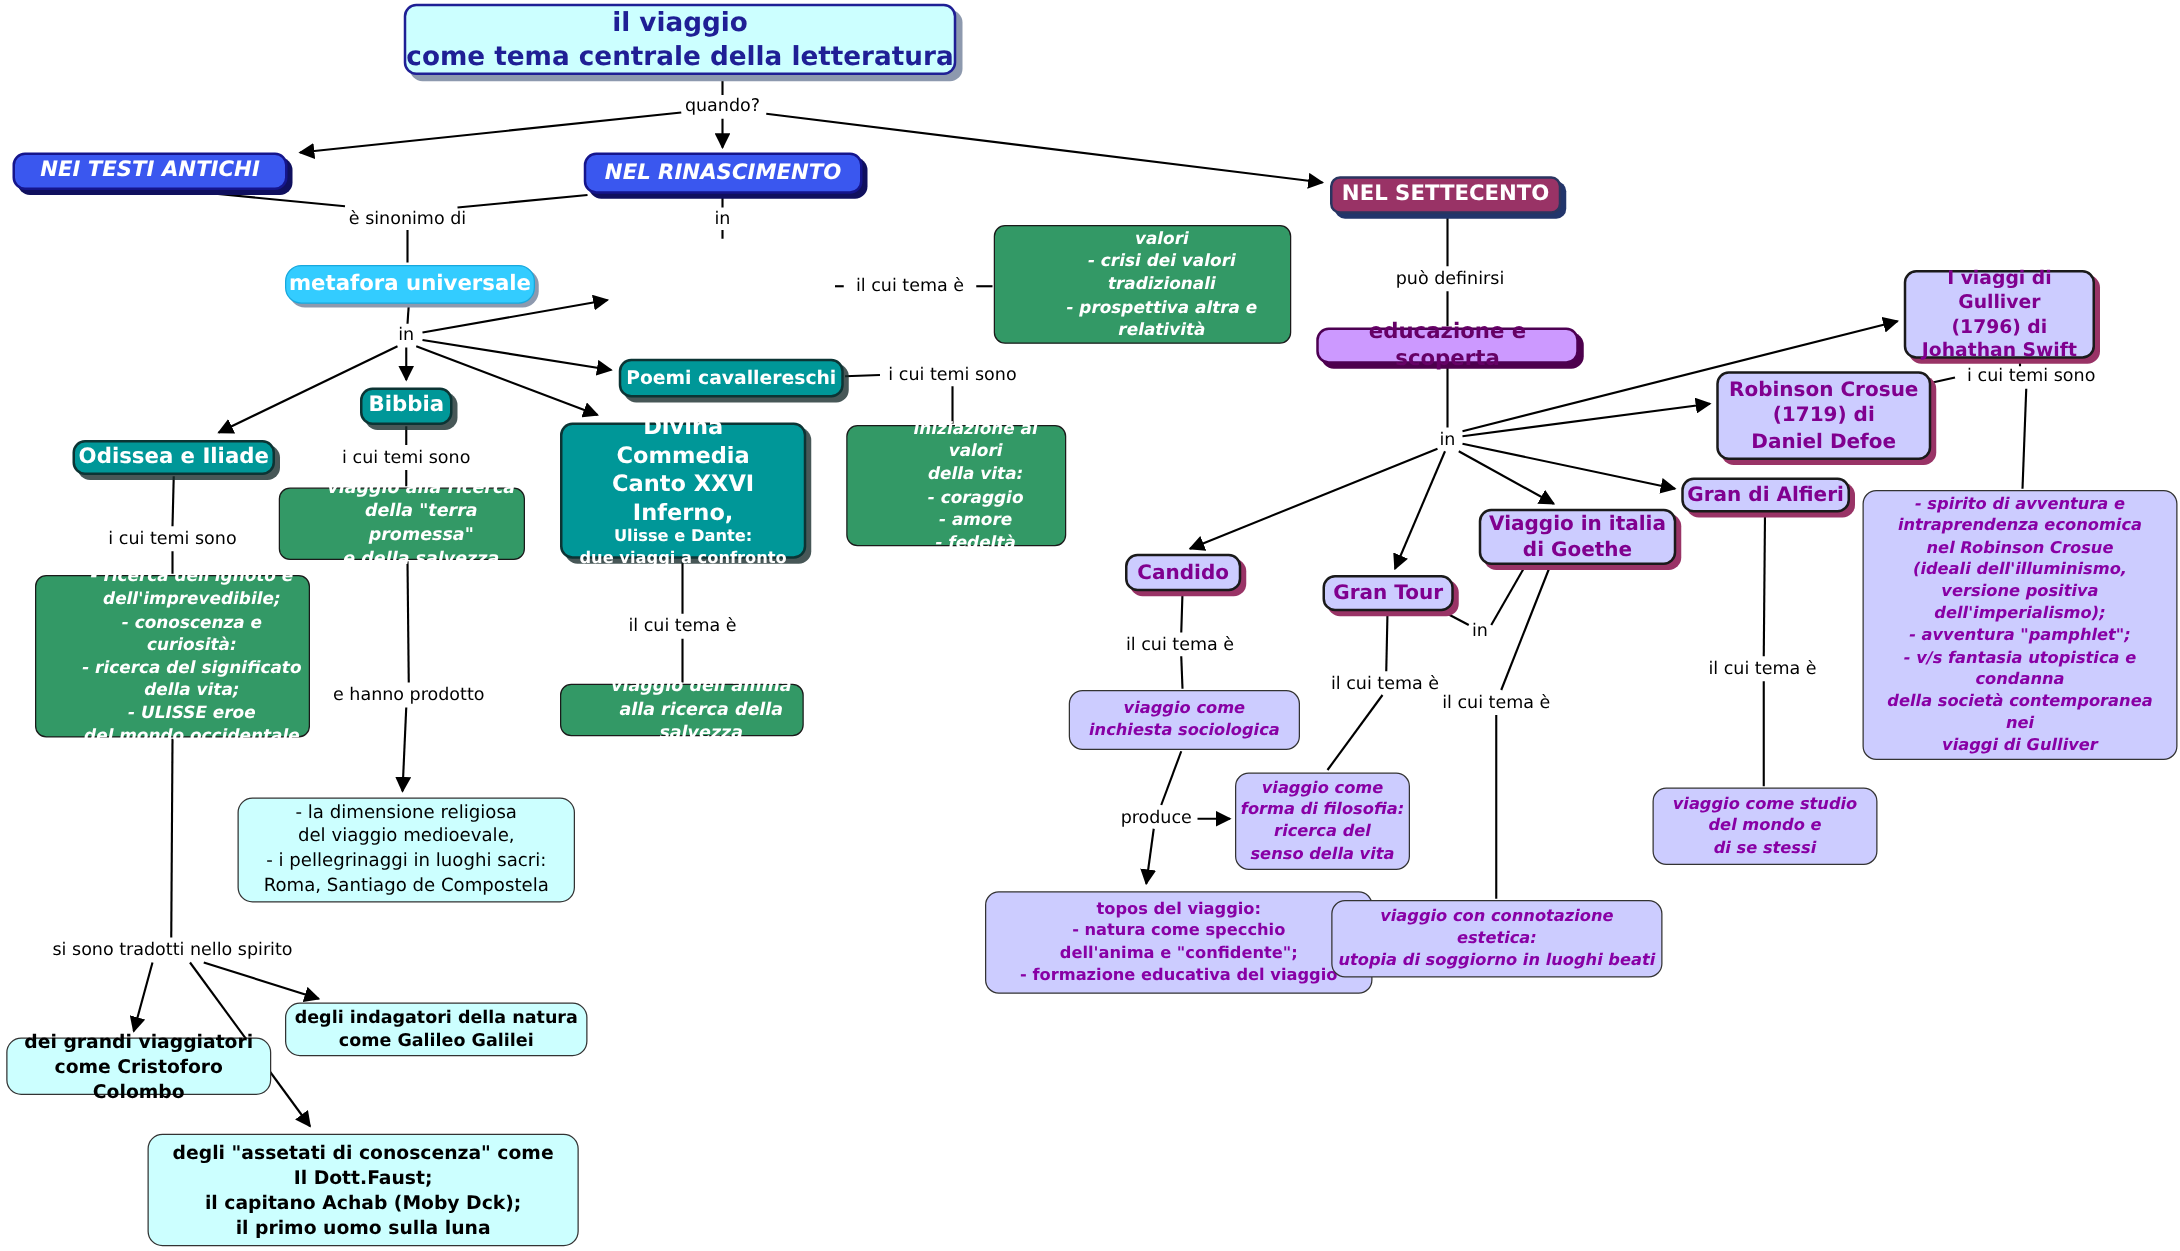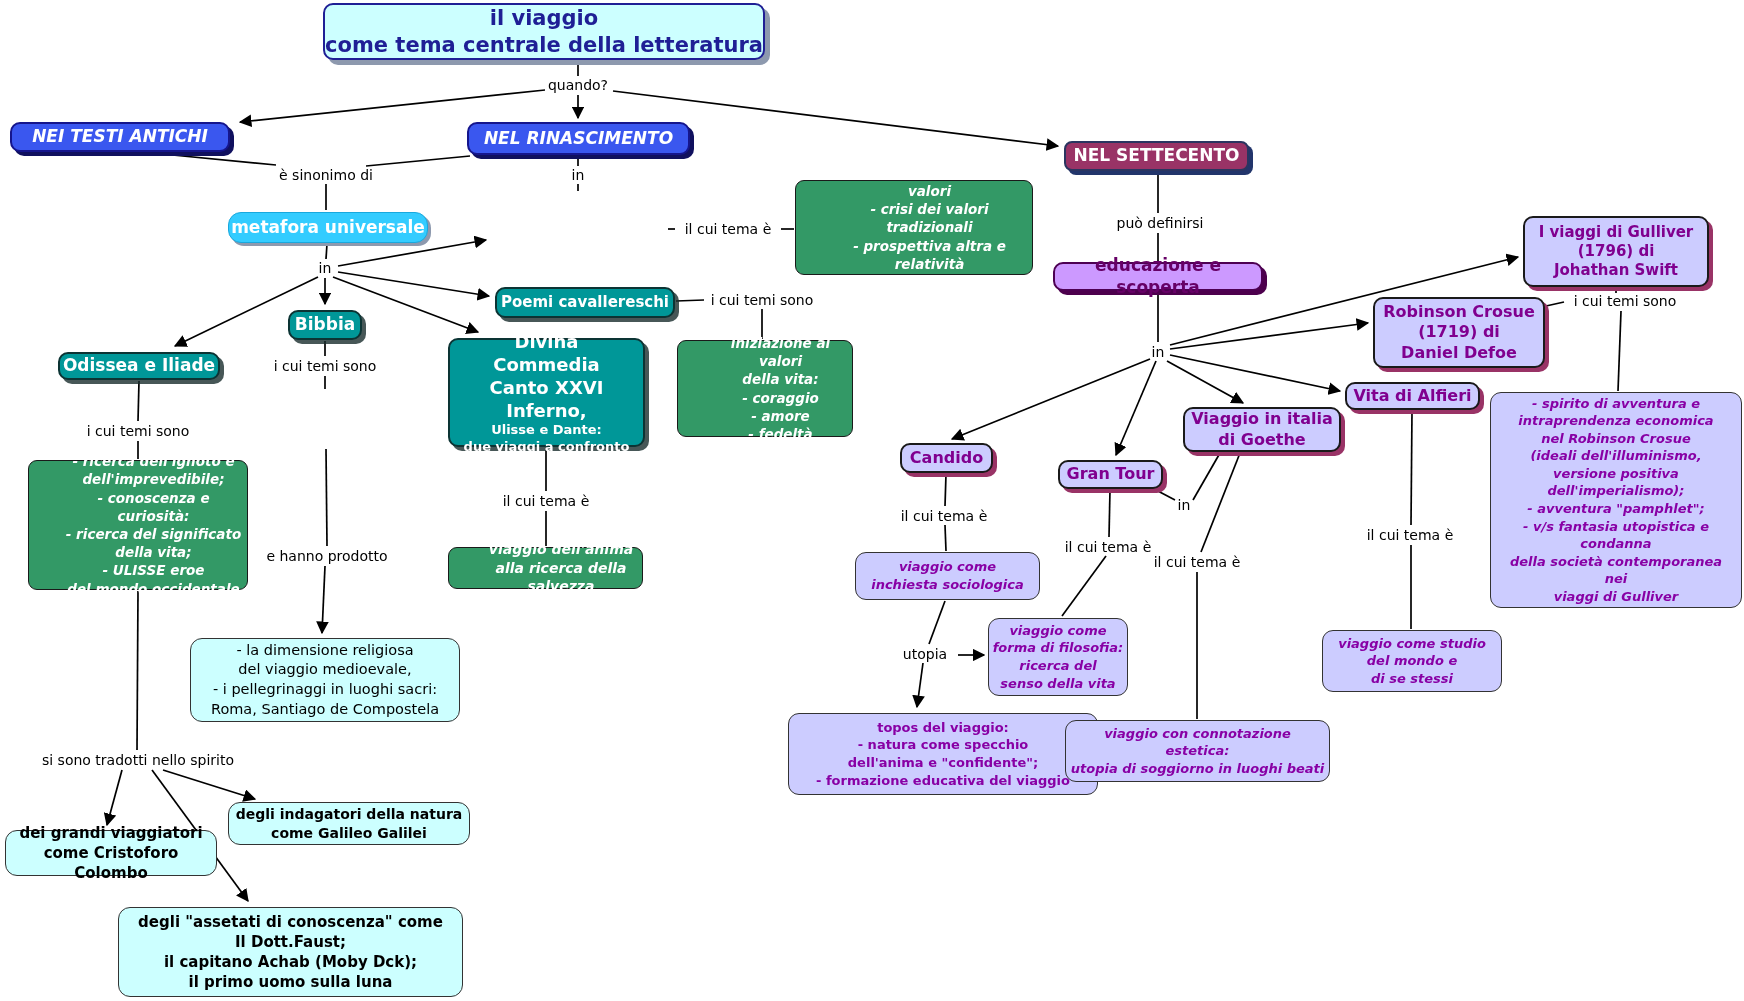--- a/index.html
+++ b/index.html
@@ -118,38 +118,41 @@
 Canto XXVI Inferno,</span>
     <span style="font-size:13px">Ulisse e Dante:
 due viaggi a confronto</span>
   </div>
 
   <div class="node violet" style="left:1053px;top:262px;width:210px;height:29px">educazione e scoperta</div>
   <div class="node purplenode" style="left:900px;top:443px;width:93px;height:30px">Candido</div>
   <div class="node purplenode" style="left:1058px;top:460px;width:105px;height:29px">Gran Tour</div>
   <div class="node purplenode" style="left:1183px;top:407px;width:158px;height:45px">Viaggio in italia
 di Goethe</div>
-  <div class="node purplenode" style="left:1345px;top:382px;width:135px;height:28px">Vita di Alfieri</div>
+  <div class="node purplenode" style="left:1345px;top:382px;width:135px;height:28px">Gran di Alfieri</div>
   <div class="node purplenode" style="left:1373px;top:297px;width:172px;height:71px">Robinson Crosue
 (1719) di
 Daniel Defoe</div>
-  <div class="node purplenode" style="left:1523px;top:216px;width:186px;height:71px;font-size:15px">I viaggi di Gulliver
+  <div class="node purplenode" style="left:1523px;top:216px;width:153px;height:71px;font-size:15px">I viaggi di Gulliver
 (1796) di
 Johathan Swift</div>
 
   <div class="node green" style="left:795px;top:180px;width:238px;height:95px">- nuove terre e nuovi valori
 - crisi dei valori tradizionali
 - prospettiva altra  e
 relatività
 del valore delle cose</div>
   <div class="node green" style="left:677px;top:340px;width:176px;height:97px">iniziazione ai valori
 della vita:
 - coraggio
 - amore
 - fedeltà</div>
+  <div class="node green" style="left:223px;top:390px;width:197px;height:58px;font-size:14px">viaggio alla ricerca
+della "terra promessa"
+e della salvezza</div>
   <div class="node green" style="left:28px;top:460px;width:220px;height:130px">- ricerca dell'ignoto e
 dell'imprevedibile;
 - conoscenza e curiosità:
 - ricerca del significato
 della vita;
 - ULISSE eroe
 del mondo occidentale</div>
   <div class="node green" style="left:448px;top:547px;width:195px;height:42px;font-size:14px">viaggio dell'anima
 alla ricerca della salvezza</div>
 
@@ -206,16 +209,16 @@
   <div class="lbl" style="left:268px;top:358px;width:114px">i cui temi sono</div>
   <div class="lbl" style="left:1146px;top:344px;width:24px">in</div>
   <div class="lbl" style="left:81px;top:423px;width:114px">i cui temi sono</div>
   <div class="lbl" style="left:494px;top:493px;width:104px">il cui tema è</div>
   <div class="lbl" style="left:1172px;top:497px;width:24px">in</div>
   <div class="lbl" style="left:892px;top:508px;width:104px">il cui tema è</div>
   <div class="lbl" style="left:1358px;top:527px;width:104px">il cui tema è</div>
   <div class="lbl" style="left:257px;top:548px;width:140px">e hanno prodotto</div>
   <div class="lbl" style="left:1056px;top:539px;width:104px">il cui tema è</div>
   <div class="lbl" style="left:1145px;top:554px;width:104px">il cui tema è</div>
-  <div class="lbl" style="left:883px;top:646px;width:84px">utopia</div>
+  <div class="lbl" style="left:883px;top:646px;width:84px">produce</div>
   <div class="lbl" style="left:27px;top:752px;width:222px">si sono tradotti nello spirito</div>
 
 </div>
 
 </body></html>

